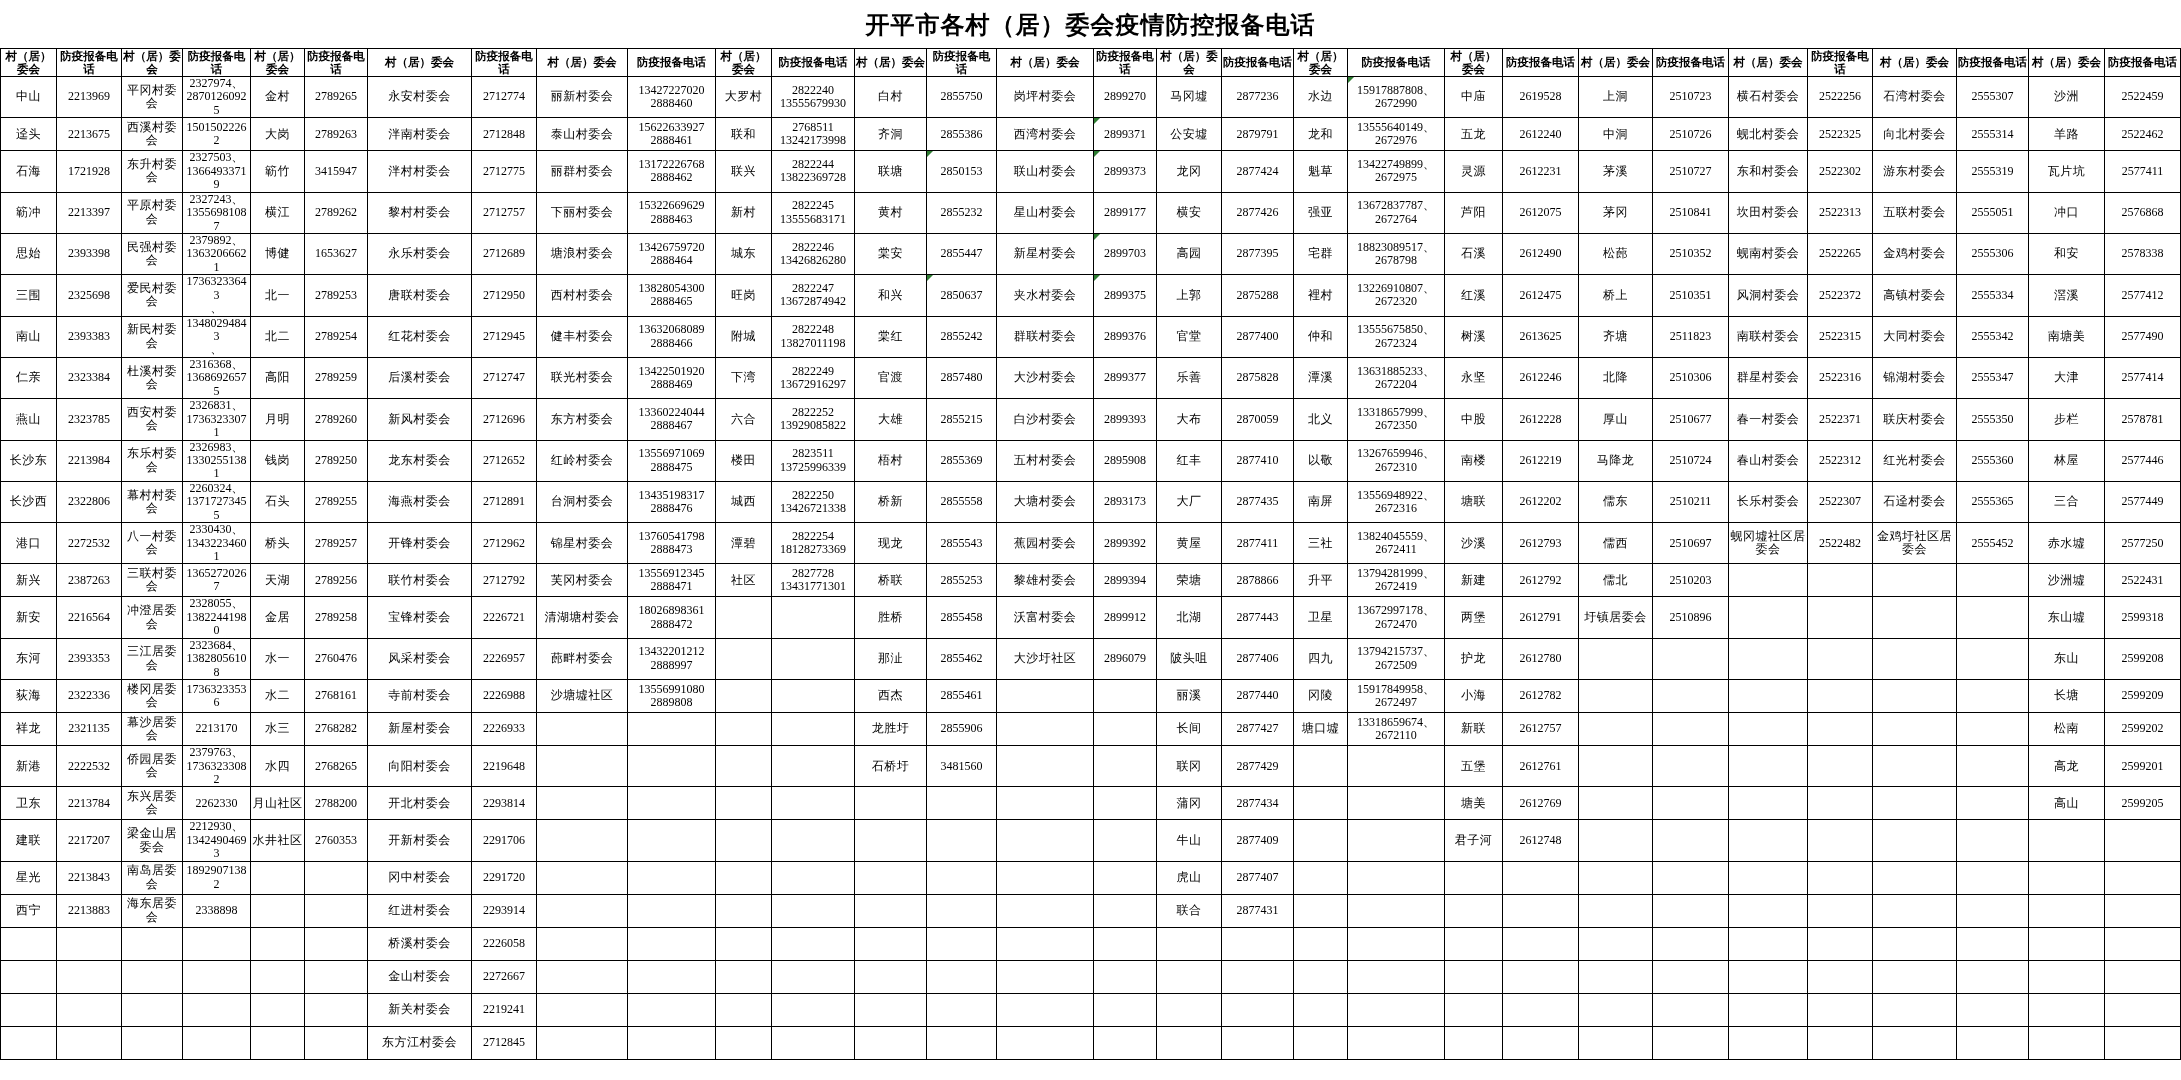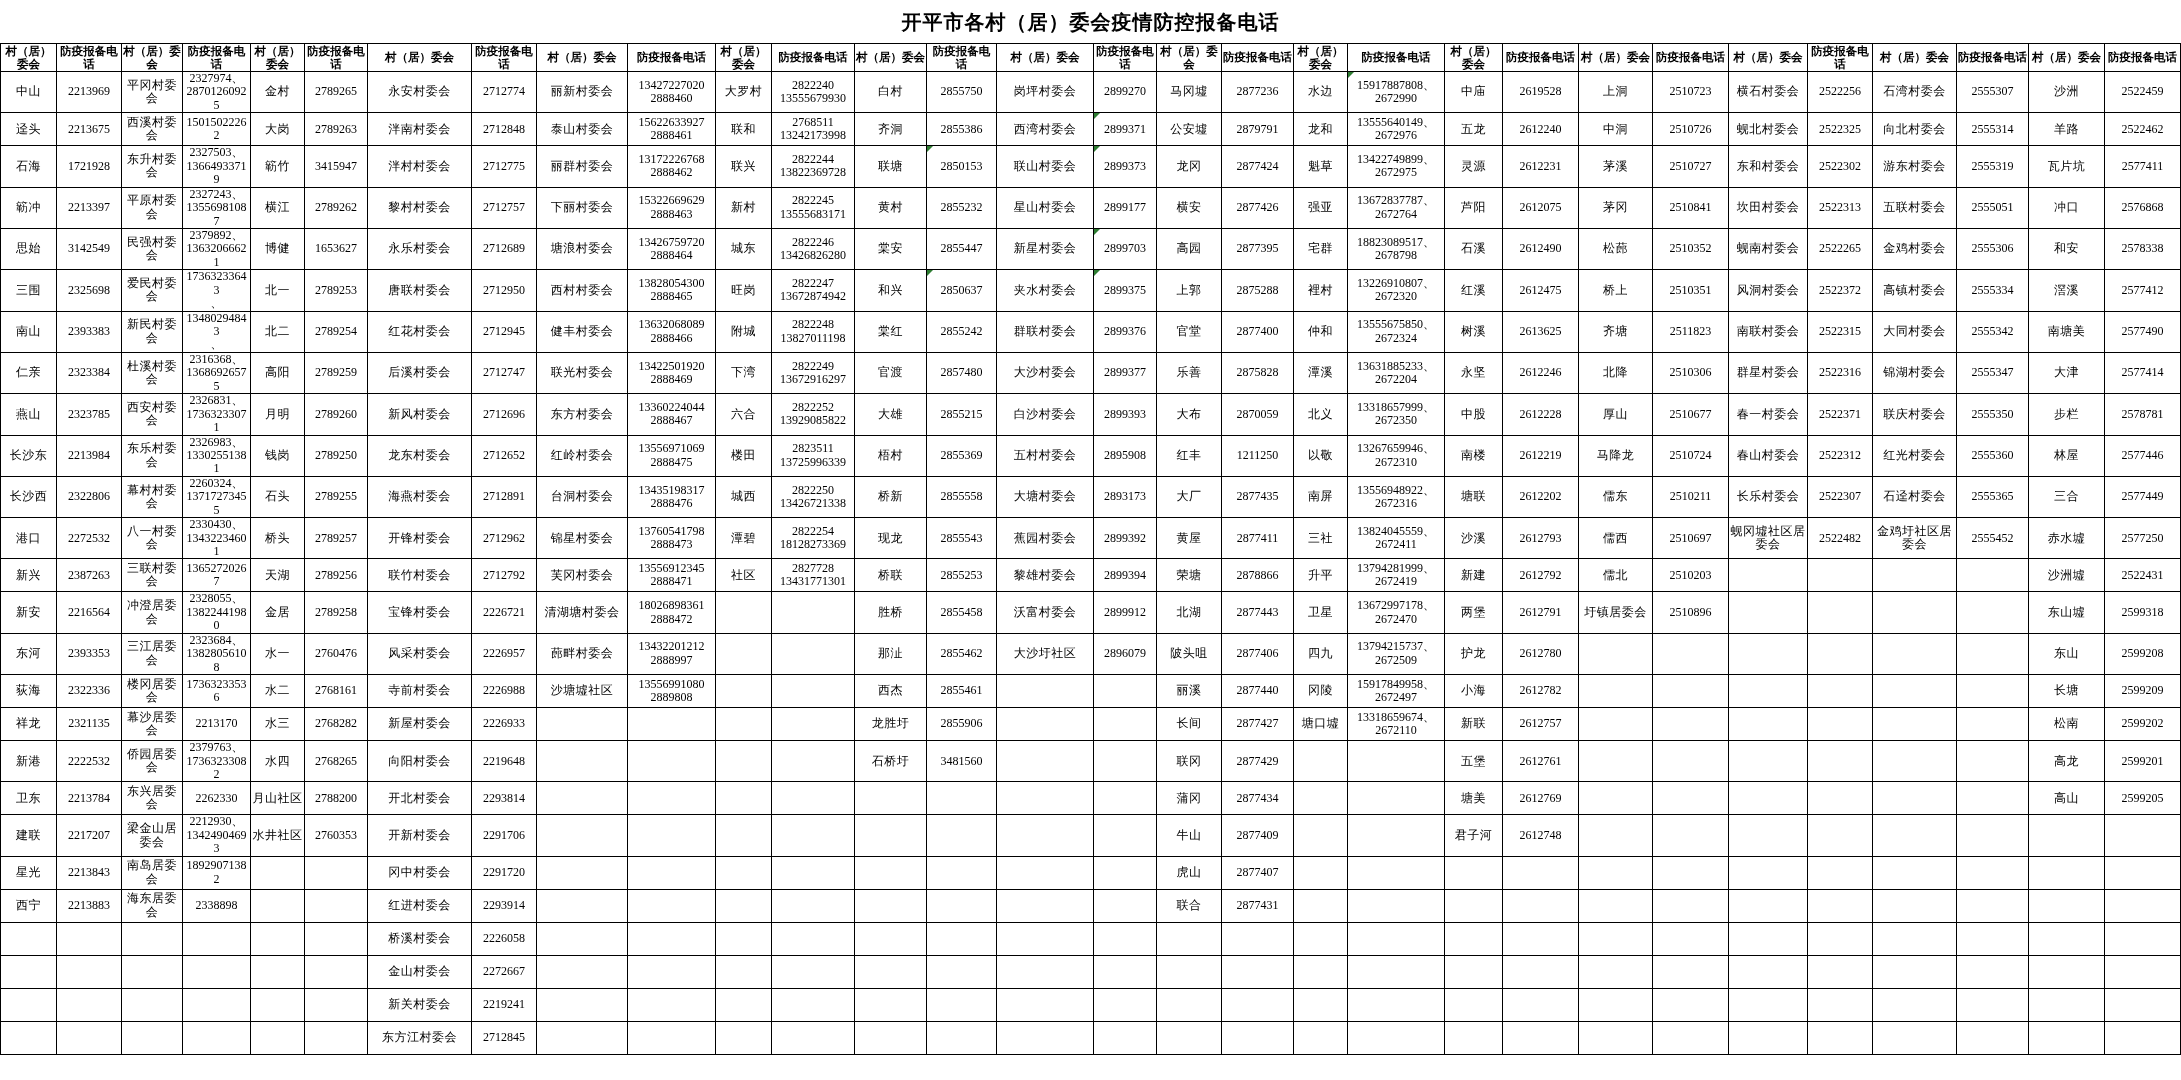--- a/index.html
+++ b/index.html
@@ -1,21 +1,21 @@
 <!DOCTYPE html>
 <html><head>
 <meta charset="utf-8">
 <style>
   html,body{margin:0;padding:0;background:#fff;}
   body{
     width:2181px;height:1080px;overflow:hidden;color:#000;
     font-family:"Liberation Serif","DejaVu Serif",serif;
   }
   .title{
-    text-align:center;font-weight:bold;font-size:20px;
+    text-align:center;font-weight:bold;font-size:24px;
     padding:9px 0 7px 0;letter-spacing:1px;
   }
   table{
     border-collapse:collapse;table-layout:fixed;width:2181px;
     margin:0 auto;
   }
   th,td{
     border:1px solid #000;text-align:center;vertical-align:middle;
     padding:0 1px;overflow:hidden;
   }
@@ -239,21 +239,21 @@
         <td class="phone-cell">2510841</td>
         <td class="name-cell">坎田村委会</td>
         <td class="phone-cell">2522313</td>
         <td class="name-cell">五联村委会</td>
         <td class="phone-cell">2555051</td>
         <td class="name-cell">冲口</td>
         <td class="phone-cell">2576868</td>
       </tr>
       <tr>
         <td class="name-cell">思始</td>
-        <td class="phone-cell">3142549</td>
+        <td class="phone-cell">2393398</td>
         <td class="name-cell">民强村委会</td>
         <td class="phone-cell">2379892、
 13632066621</td>
         <td class="name-cell">博健</td>
         <td class="phone-cell">1653627</td>
         <td class="name-cell">永乐村委会</td>
         <td class="phone-cell">2712689</td>
         <td class="name-cell">塘浪村委会</td>
         <td class="phone-cell">13426759720
 2888464</td>
@@ -438,21 +438,21 @@
         <td class="phone-cell">13556971069
 2888475</td>
         <td class="name-cell">楼田</td>
         <td class="phone-cell">2823511
 13725996339</td>
         <td class="name-cell">梧村</td>
         <td class="phone-cell">2855369</td>
         <td class="name-cell">五村村委会</td>
         <td class="phone-cell">2895908</td>
         <td class="name-cell">红丰</td>
-        <td class="phone-cell">1211250</td>
+        <td class="phone-cell">2877410</td>
         <td class="name-cell">以敬</td>
         <td class="phone-cell">13267659946、
 2672310</td>
         <td class="name-cell">南楼</td>
         <td class="phone-cell">2612219</td>
         <td class="name-cell">马降龙</td>
         <td class="phone-cell">2510724</td>
         <td class="name-cell">春山村委会</td>
         <td class="phone-cell">2522312</td>
         <td class="name-cell">红光村委会</td>

